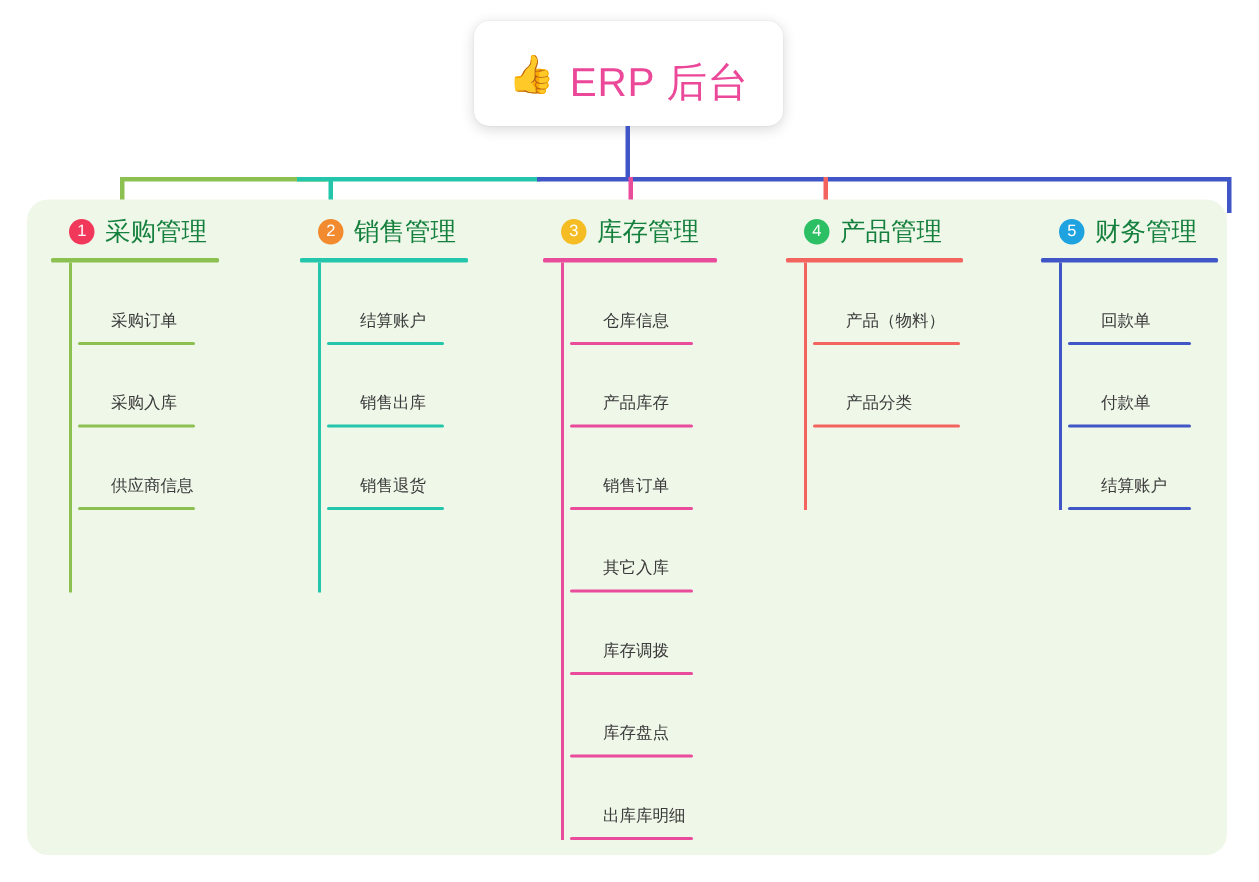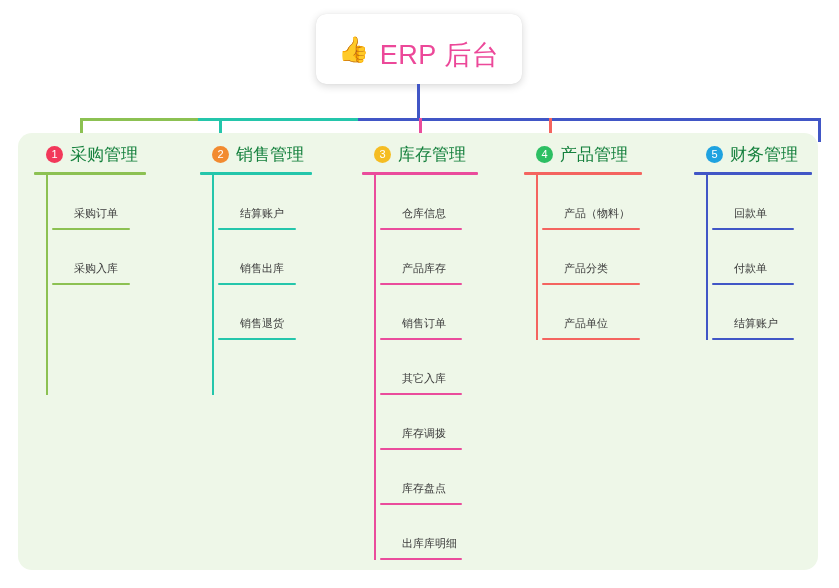--- a/index.html
+++ b/index.html
@@ -162,20 +162,24 @@
       <div class="leaves">
         <div class="spine" style="background: rgb(140, 193, 82); height: 220px;"></div>
         <div class="leaf">
           <div class="leaf-label">采购订单</div>
           <div class="leaf-rule" style="width: 78px; background: rgb(140, 193, 82);"></div>
         </div>
         <div class="leaf">
           <div class="leaf-label">采购入库</div>
           <div class="leaf-rule" style="width: 78px; background: rgb(140, 193, 82);"></div>
         </div>
+        <div class="leaf">
+          <div class="leaf-label">供应商信息</div>
+          <div class="leaf-rule" style="width: 78px; background: rgb(140, 193, 82);"></div>
+        </div>
       </div>
     </div>
     <div class="column" style="left: 200px; width: 150px;">
       <div class="col-head">
         <span class="badge" style="background: rgb(242, 139, 48);">2</span>
         <span class="col-title">销售管理</span>
       </div>
       <div class="head-rule" style="width: 112px; background: rgb(36, 198, 171);"></div>
       <div class="leaves">
         <div class="spine" style="background: rgb(36, 198, 171); height: 220px;"></div>
@@ -240,24 +244,20 @@
       <div class="leaves">
         <div class="spine" style="background: rgb(244, 100, 95); height: 165px;"></div>
         <div class="leaf">
           <div class="leaf-label">产品（物料）</div>
           <div class="leaf-rule" style="width: 98px; background: rgb(244, 100, 95);"></div>
         </div>
         <div class="leaf">
           <div class="leaf-label">产品分类</div>
           <div class="leaf-rule" style="width: 98px; background: rgb(244, 100, 95);"></div>
         </div>
-        <div class="leaf">
-          <div class="leaf-label">产品单位</div>
-          <div class="leaf-rule" style="width: 98px; background: rgb(244, 100, 95);"></div>
-        </div>
       </div>
     </div>
     <div class="column" style="left: 694px; width: 150px;">
       <div class="col-head">
         <span class="badge" style="background: rgb(31, 162, 224);">5</span>
         <span class="col-title">财务管理</span>
       </div>
       <div class="head-rule" style="width: 118px; background: rgb(65, 86, 198);"></div>
       <div class="leaves">
         <div class="spine" style="background: rgb(65, 86, 198); height: 165px;"></div>

